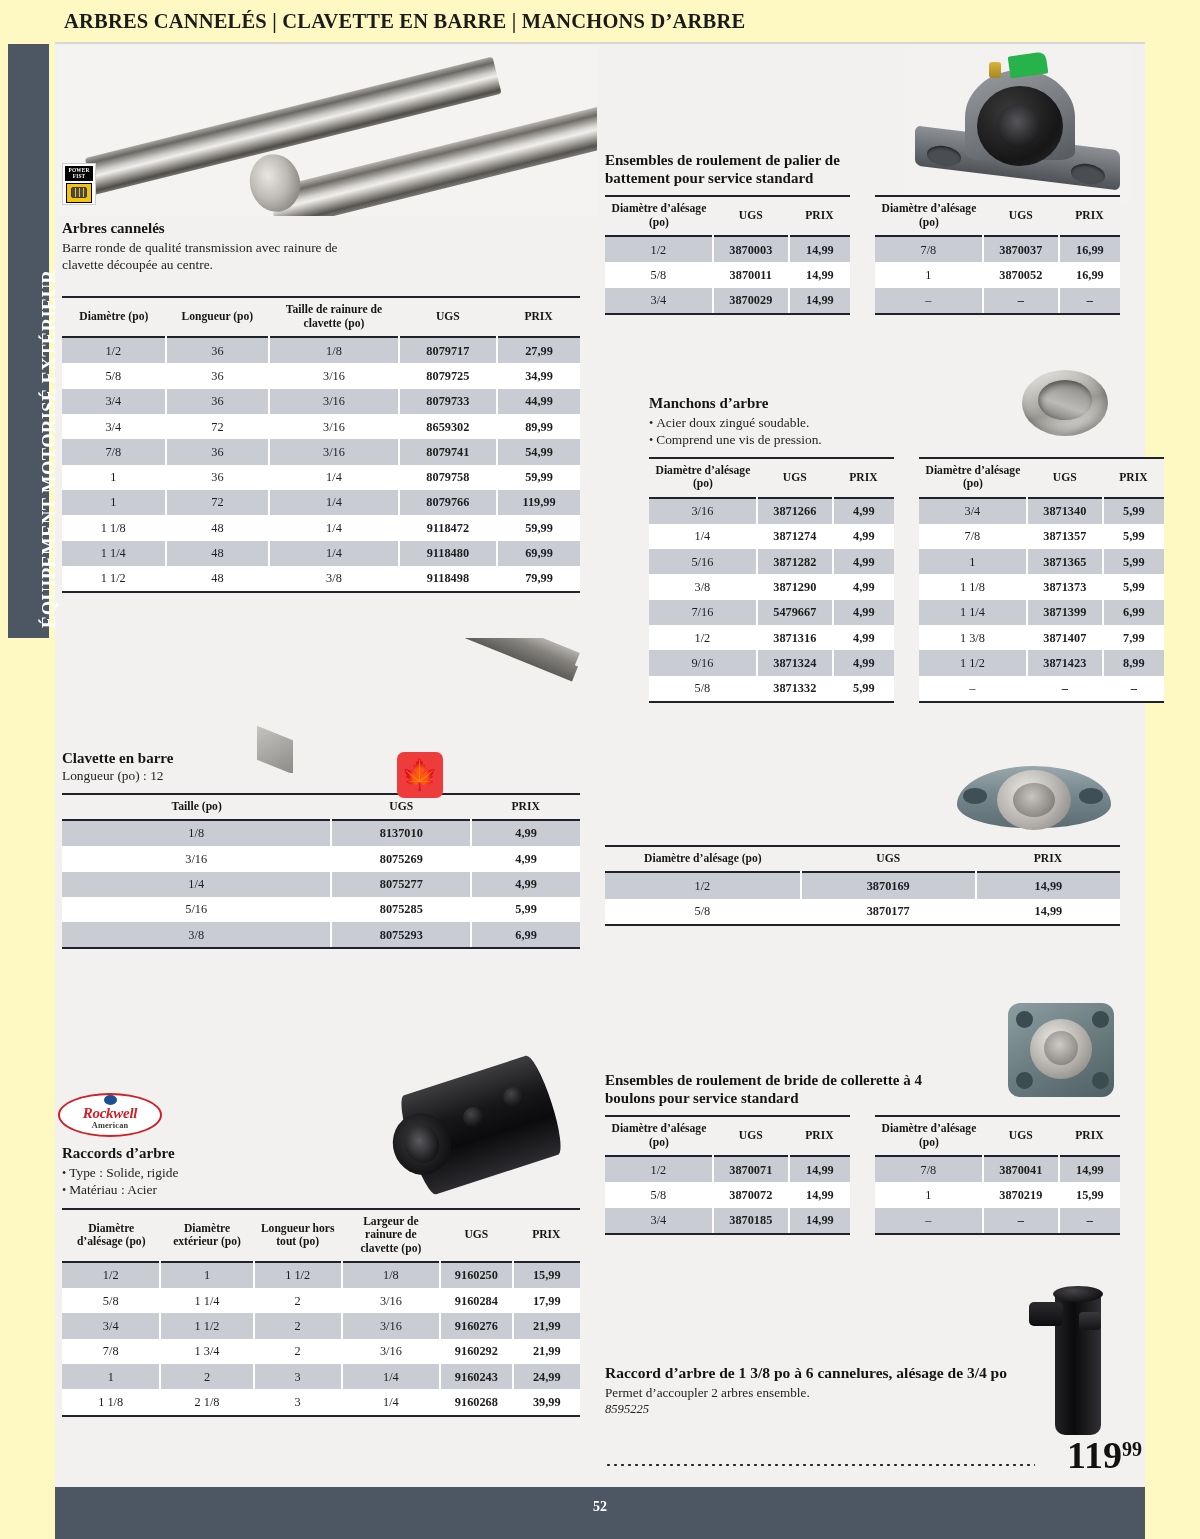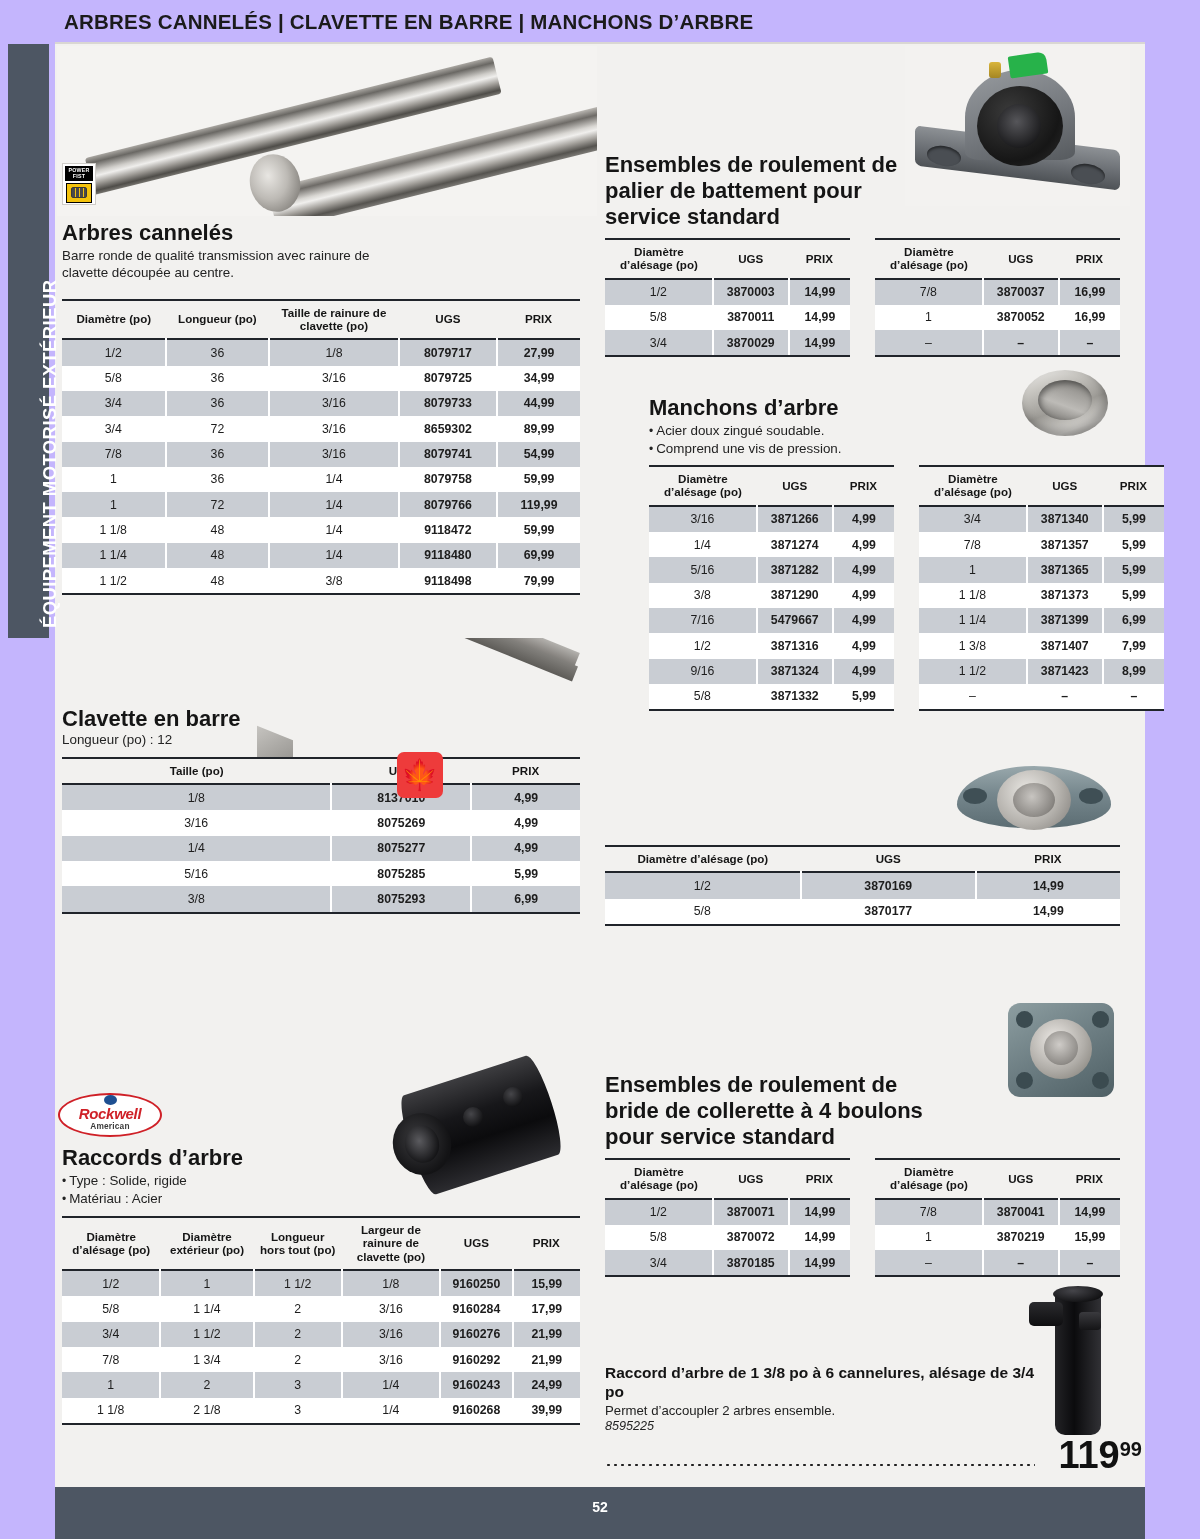--- a/index.html
+++ b/index.html
@@ -6,21 +6,21 @@
   html,body { width:1200px; height:1539px; }
   body {
     font-family: "Liberation Sans", sans-serif;
     background:#ffffff;
     position:relative;
     overflow:hidden;
     color:#1a1a1a;
   }
 
   
-  #page { position:absolute; inset:0; background:#c4b5fd; }
+  #page { position:absolute; inset:0; background:#fef9c3;font-family:Liberation Serif, serif; }
 
   .page-bg {
     position:absolute; left:55px; top:44px; width:1090px; height:1443px;
     background:#f2f1ef;
   }
 
   
   .header-title {
     position:absolute; left:64px; top:10px; width:1000px;
     font-size:20.5px; font-weight:bold; letter-spacing:.2px;
@@ -50,21 +50,21 @@
   .footer {
     position:absolute; left:55px; top:1487px; width:1090px; height:52px;
     background:#4d5663;
   }
   .footer .pg {
     position:absolute; left:0; right:0; top:12px;
     text-align:center; color:#fff; font-size:14px; font-weight:bold;
   }
 
   
-  .sec-title { font-size:22px; font-weight:bold; color:#151515; line-height:1.18; }
+  .sec-title { font-size:15px; font-weight:bold; color:#151515; line-height:1.18; }
   .sec-sub   { font-size:13.4px; color:#232323; line-height:1.26; }
   .bullets   { font-size:13.4px; color:#232323; line-height:1.3; }
   .bullets div:before { content:"\2022"; margin-right:3px; font-size:12px; }
 
   
   table.t { border-collapse:collapse; width:100%;border-radius:17px; }
   table.t th {
     font-size:11.6px; font-weight:bold; color:#151515;
     padding:5px 4px 6px; text-align:center; line-height:1.15;
     background:#f2f1ef;
@@ -423,21 +423,21 @@
     <div class="rw-sub">American</div>
   </div>
 
   <div class="watermark">
     <div class="wm-leaf">🍁</div>
   </div>
 
   <div class="block" style="left:62px; top:220px; width:518px;">
     <div class="sec-title">Arbres cannelés</div>
     <div class="sec-sub" style="margin-top:2px; max-width:320px;">Barre ronde de qualité transmission avec rainure de clavette découpée au centre.</div>
-    <div class="tblwrap" style="margin-top:17px;">
+    <div class="tblwrap" style="margin-top:23px;">
       <table class="t">
         <thead class="hdrrow">
             <tr>
           <th style="width:20%">Diamètre (po)</th>
           <th style="width:20%">Longueur (po)</th>
           <th style="width:25%">Taille de rainure de clavette (po)</th>
           <th style="width:19%">UGS</th>
           <th style="width:16%">PRIX</th>
         </tr>
           </thead>
@@ -510,21 +510,21 @@
               <td>48</td>
               <td>3/8</td>
               <td class="sku">9118498</td>
               <td class="price">79,99</td>
             </tr>
           </tbody>
       </table>
     </div>
   </div>
 
-  <div class="block" style="left:62px; top:706px; width:518px;">
+  <div class="block" style="left:62px; top:750px; width:518px;">
     <div class="sec-title">Clavette en barre</div>
     <div class="sec-sub">Longueur (po) : 12</div>
     <div class="tblwrap" style="margin-top:8px;">
       <table class="t">
         <thead class="hdrrow">
             <tr>
           <th style="width:52%">Taille (po)</th>
           <th style="width:27%">UGS</th>
           <th style="width:21%">PRIX</th>
         </tr>

